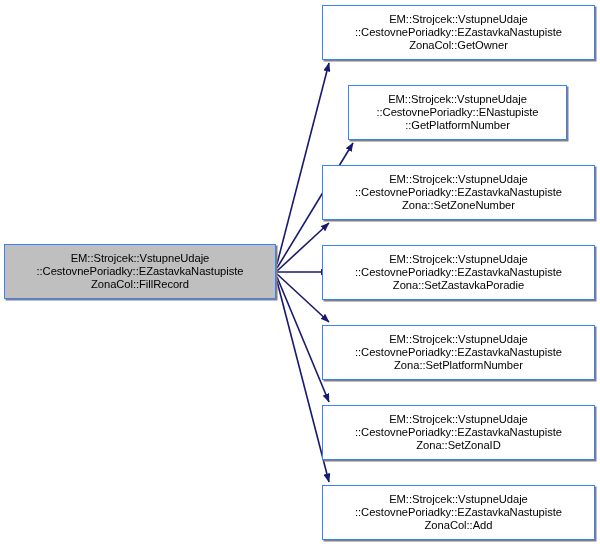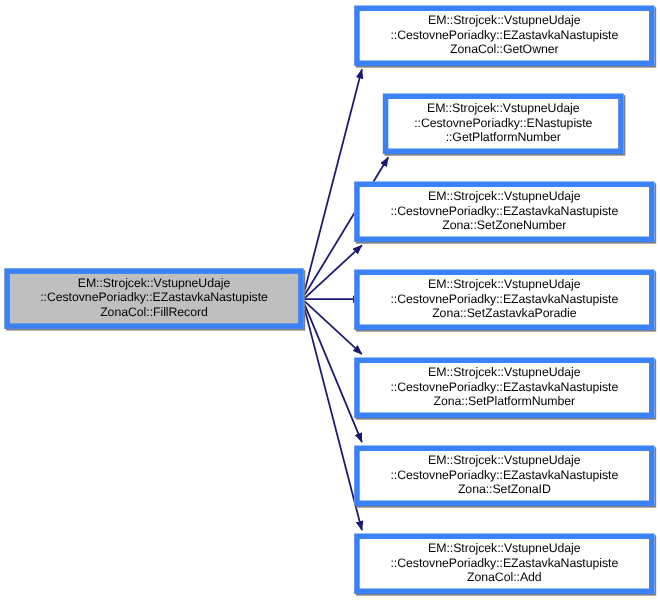--- a/index.html
+++ b/index.html
@@ -19,21 +19,21 @@
     position: absolute;
     left: 0;
     top: 0;
     width: 600px;
     height: 547px;
     pointer-events: none;
   }
   .node {
     position: absolute;
     box-sizing: border-box;
-    border: 5px solid #3b82f6;
+    border: 1px solid #3b82f6;
     background: #ffffff;
     display: flex;
     align-items: center;
     justify-content: center;
     text-align: center;
     line-height: 1.18;
     font-size: 11.2px;
     color: #000000;
     letter-spacing: -0.05px;
     box-shadow: 1.5px 1.5px 0 0 #808080;

